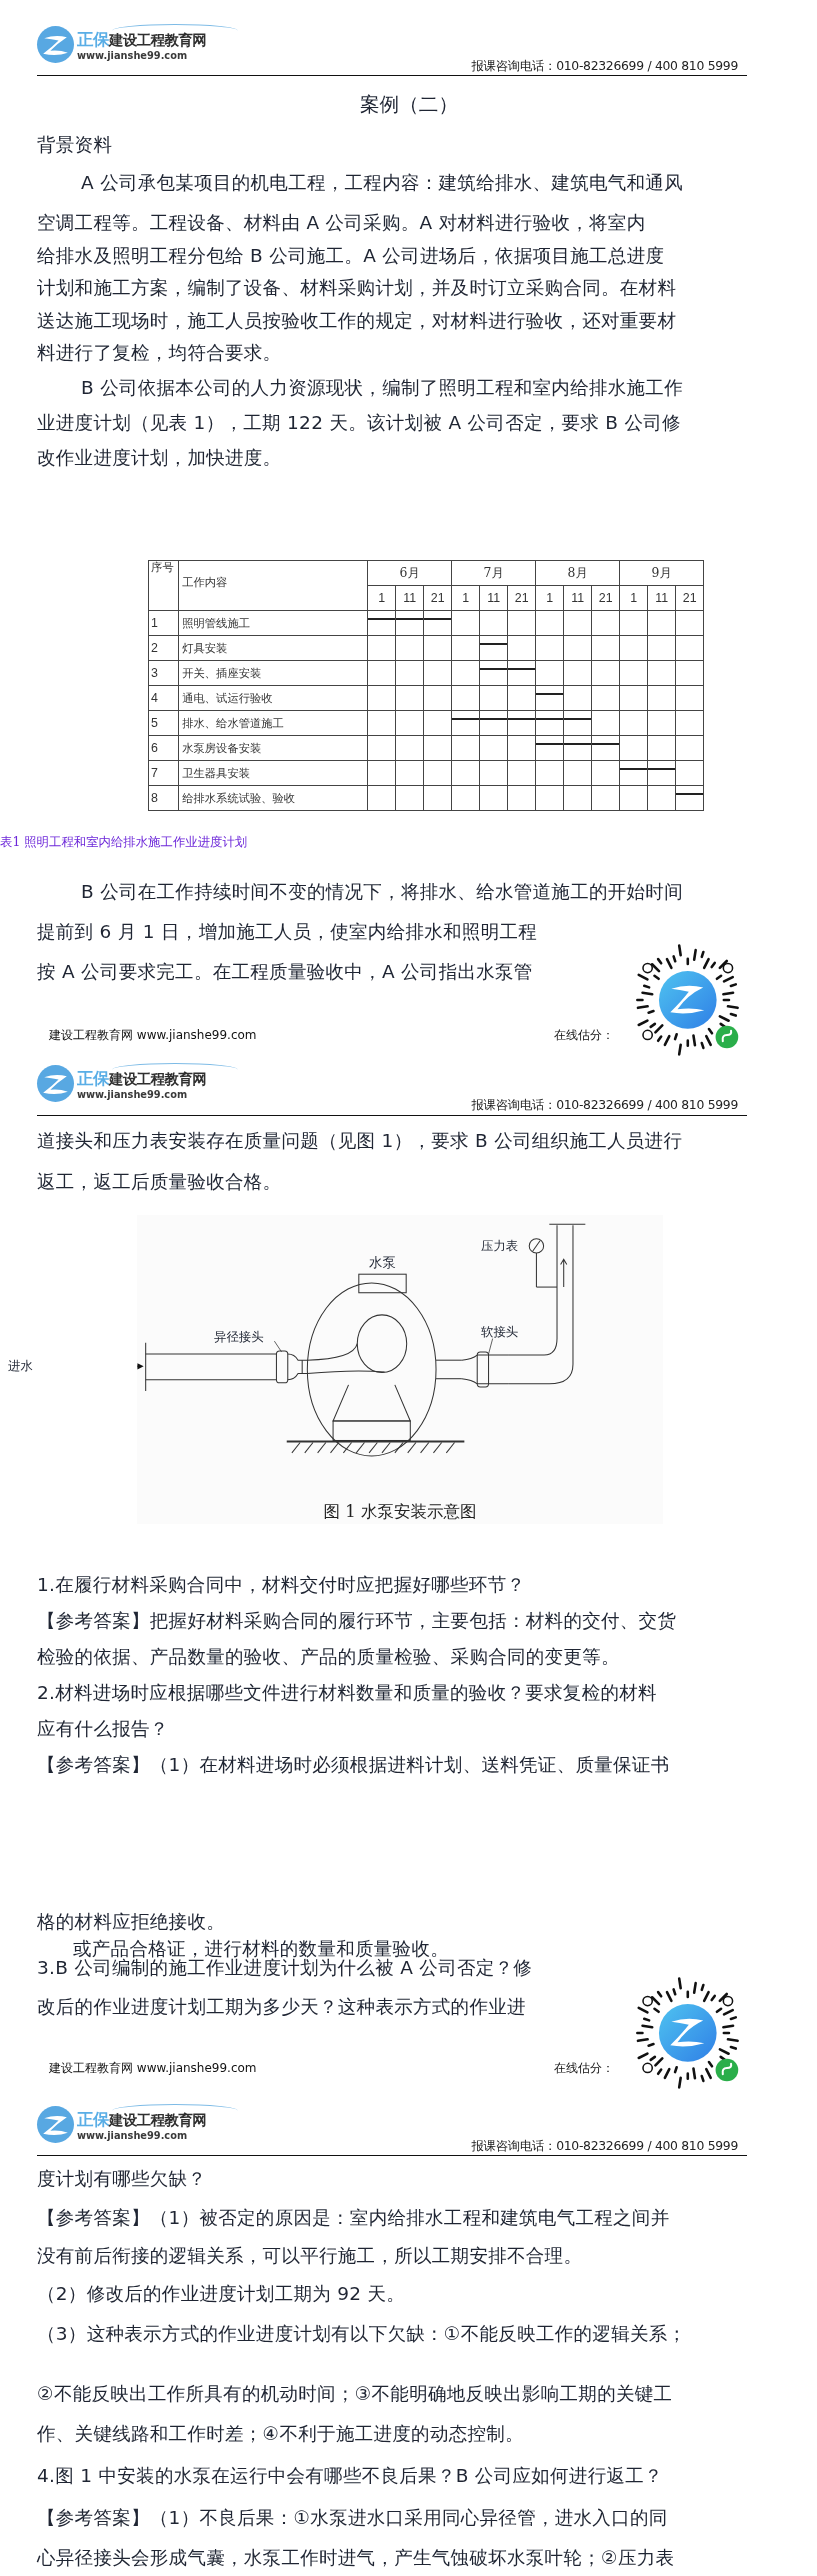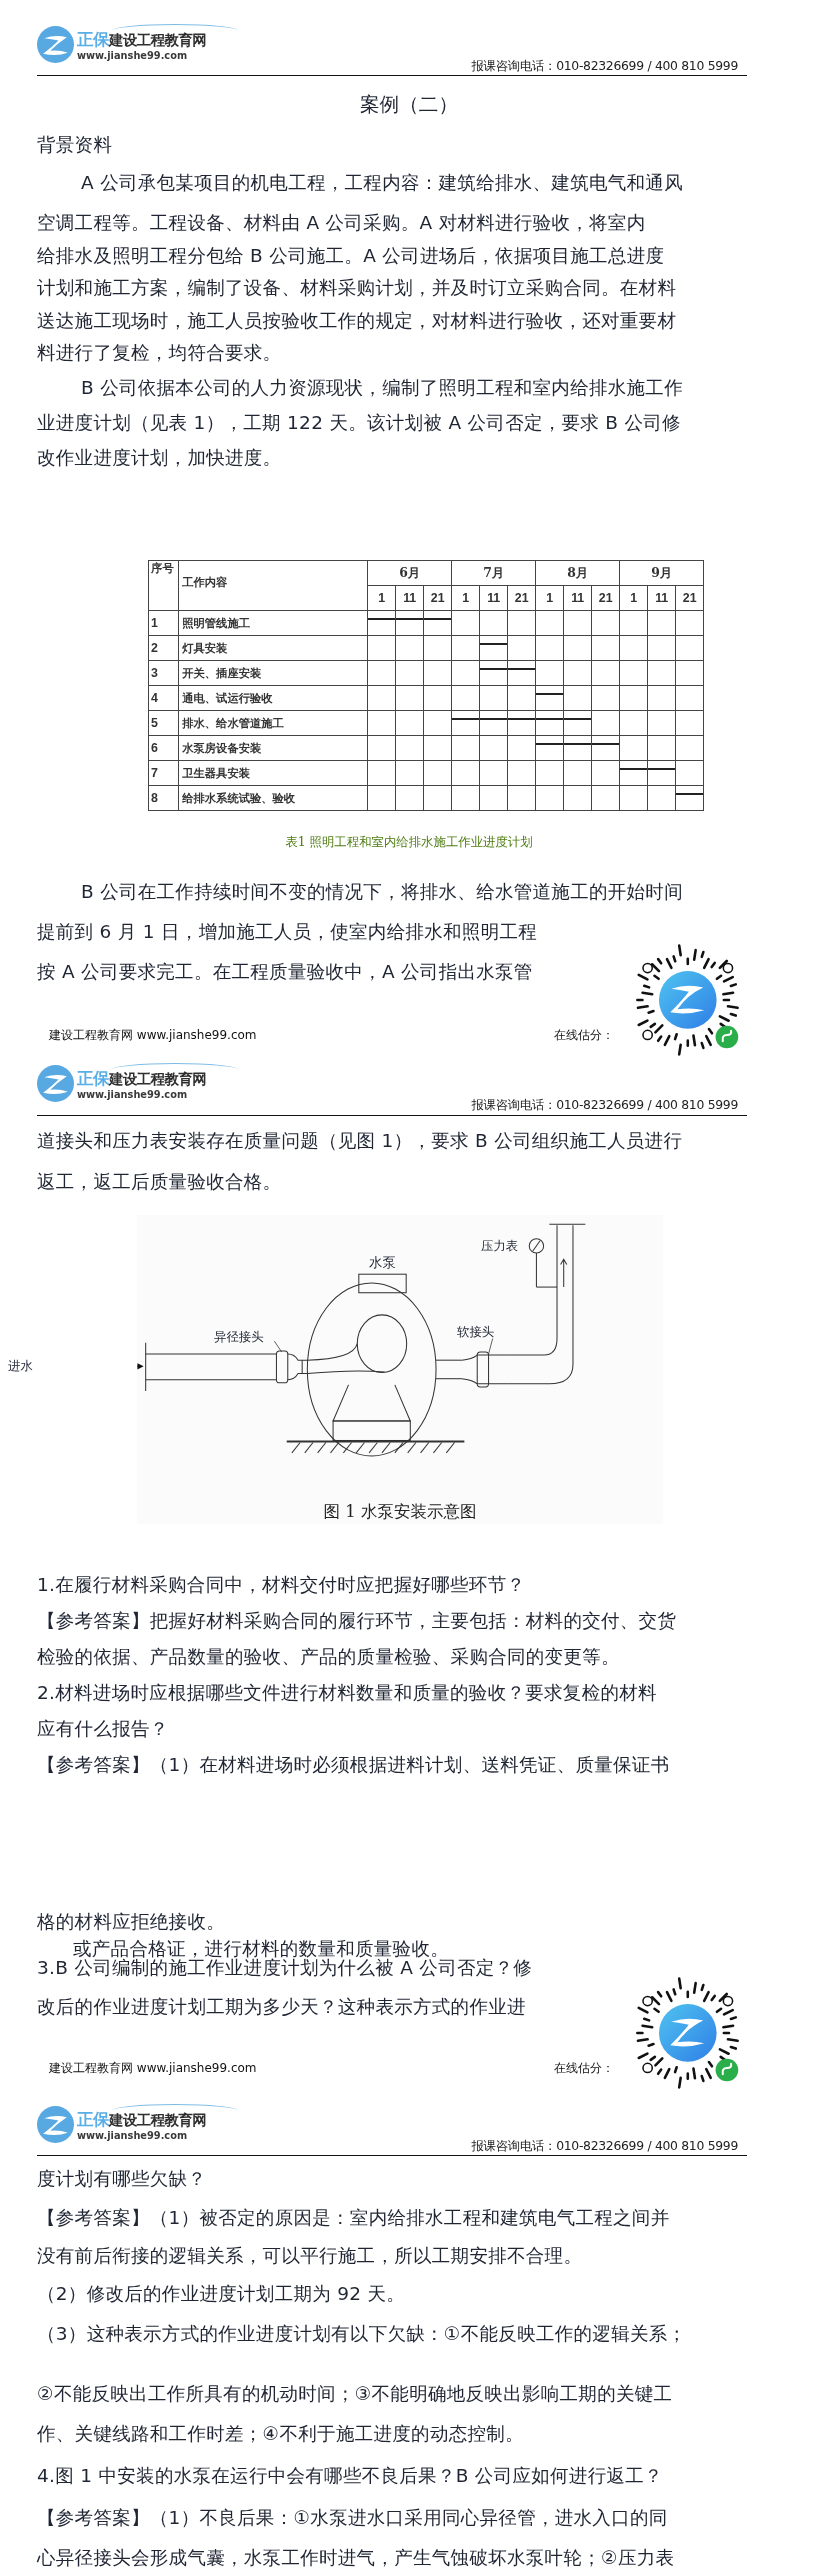--- a/index.html
+++ b/index.html
@@ -16,29 +16,29 @@
   .logo-arc { position: absolute; left: 75px; top: -2.1px; width: 126px; height: 12.4px; border-top: 1.5px solid #7dbbe6; border-radius: 50% 50% 0 0; }
   .hotline { position: absolute; right: 70px; font-size: 12.4px; color: #222; white-space: nowrap; letter-spacing: -0.3px; }
   .rule { position: absolute; left: 37px; width: 710px; height: 1px; background: #111; }
   .text-line { position: absolute; left: 37px; width: 732px; font-size: 18.5px; line-height: 20.6px; white-space: nowrap; letter-spacing: 0.3px; }
   .indent { left: 81px; }
   .title { position: absolute; left: 0; width: 818px; text-align: center; font-size: 19.6px; }
   .foot-left { position: absolute; left: 49px; font-size: 12px; color: #111; white-space: nowrap; }
   .foot-right { position: absolute; left: 554px; font-size: 12px; color: #111; white-space: nowrap; }
   .qr { position: absolute; left: 626px; width: 121px; height: 129px; }
   
-  .gantt { position: absolute; left: 148px; top: 560px; border-collapse: collapse; font-family: "DejaVu Serif", "Liberation Serif", serif; font-size: 11.3px; color: #333; font-weight: bold; }
+  .gantt { position: absolute; left: 148px; top: 560px; border-collapse: collapse; font-family: "DejaVu Serif", "Liberation Serif", serif; font-size: 11.3px; color: #333; }
   .gantt td { border: 1px solid #444; padding: 0; height: 24px; }
   .gantt .seq { width: 27px; text-align: left; padding-left: 2.1px; font-family: "Liberation Sans", sans-serif; font-size: 12.4px; }
   .gantt .work { width: 185px; padding-left: 3.1px; }
   .gantt .day { width: 27px; text-align: center; font-family: "Liberation Sans", sans-serif; font-size: 12.4px; }
   .gantt .mon { text-align: center; font-size: 12.4px; }
   .gantt .cell { position: relative; }
   .bar { position: absolute; height: 1.5px; background: #222; top: 7.2px; }
-  .caption-t { position: absolute; left: 0; width: 818px; text-align: center; top: 834px; font-size: 12.4px; color: #4d7c0f; font-family: "DejaVu Serif", "Liberation Serif", serif; }
+  .caption-t { position: absolute; left: 0; width: 818px; top: 834px; font-size: 12.4px; color: #6d28d9; font-family: "DejaVu Serif", "Liberation Serif", serif; }
   .figure { position: absolute; left: 137px; top: 1215px; width: 526px; height: 309px; background: #fbfbfb; }
   .fig-caption { position: absolute; left: 0; width: 526px; text-align: center; top: 286px; font-size: 16.5px; font-family: "DejaVu Serif", "Liberation Serif", serif; color: #222; }
 </style>
 </head>
 <body>
 
 <div class="page" style="top:0; height:1056px;">
   <div class="logo" style="top:26px;">
     <div class="logo-circle">
       <svg width="37" height="37" viewBox="0 0 72 72">
@@ -394,21 +394,21 @@
       <g>
         <line x1="-20" y1="294" x2="0" y2="294" stroke="#111" stroke-width="3"></line>
         <polygon points="0,288 12,294 0,300" fill="#111"></polygon>
         <line x1="266" y1="245" x2="280" y2="266" stroke="#333" stroke-width="1.5"></line>
         <line x1="690" y1="240" x2="682" y2="270" stroke="#333" stroke-width="1.5"></line>
       </g>
     </svg>
     <div style="position:absolute; left:232px; top:39px; font-size:13.4px; font-family:'DejaVu Serif',serif;">水泵</div>
     <div style="position:absolute; left:344px; top:23px; font-size:12.4px; font-family:'DejaVu Serif',serif;">压力表</div>
     <div style="position:absolute; left:77px; top:114px; font-size:12.4px; font-family:'DejaVu Serif',serif;">异径接头</div>
-    <div style="position:absolute; left:320px; top:109px; font-size:12.4px; font-family:'DejaVu Serif',serif;">软接头</div>
+    <div style="position:absolute; left:344px; top:109px; font-size:12.4px; font-family:'DejaVu Serif',serif;">软接头</div>
     <div style="position:absolute; left:-129px; top:143px; font-size:12.4px;">进水</div>
     <div class="fig-caption">图 1   水泵安装示意图</div>
   </div>
 
   <div class="text-line" style="top:1575px;">1.在履行材料采购合同中，材料交付时应把握好哪些环节？</div>
   <div class="text-line" style="top:1611px;">【参考答案】把握好材料采购合同的履行环节，主要包括：材料的交付、交货</div>
   <div class="text-line" style="top:1647px;">检验的依据、产品数量的验收、产品的质量检验、采购合同的变更等。</div>
   <div class="text-line" style="top:1683px;">2.材料进场时应根据哪些文件进行材料数量和质量的验收？要求复检的材料</div>
   <div class="text-line" style="top:1719px;">应有什么报告？</div>
   <div class="text-line" style="top:1755px;">【参考答案】（1）在材料进场时必须根据进料计划、送料凭证、质量保证书</div>

